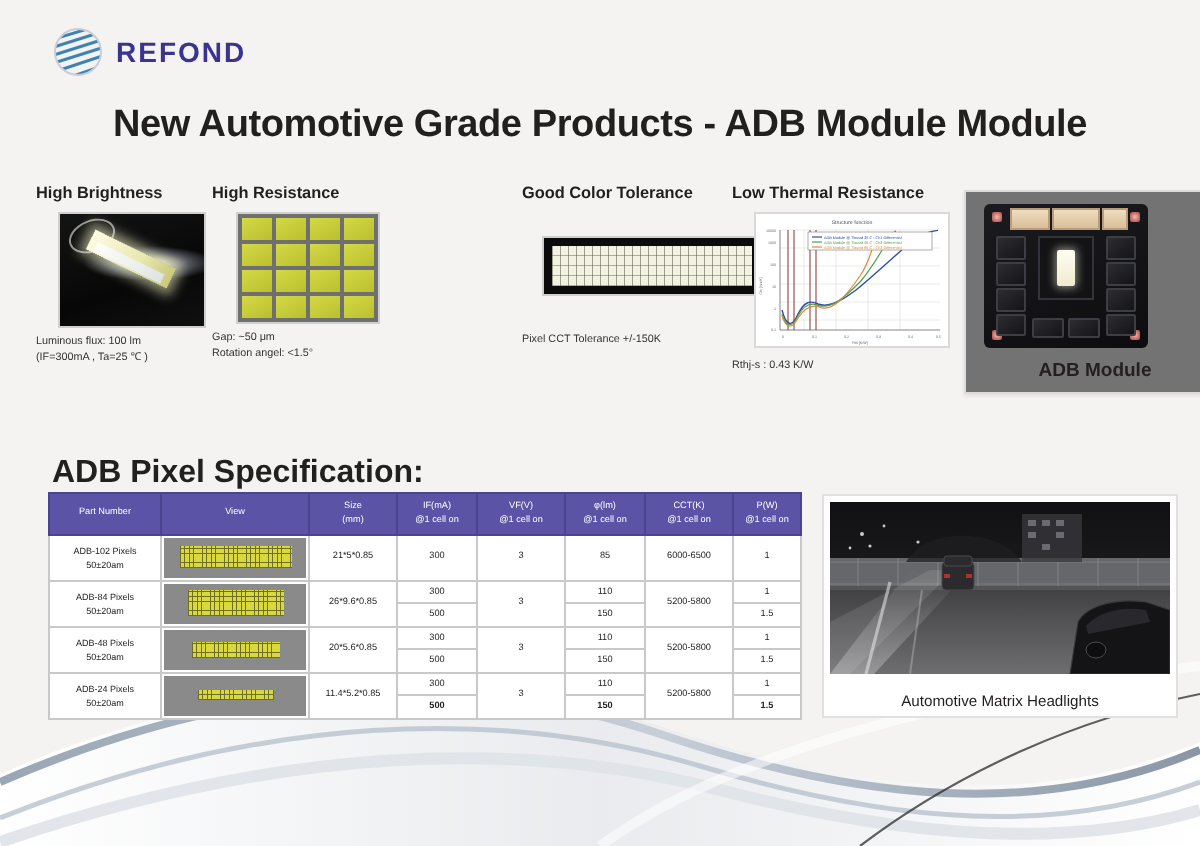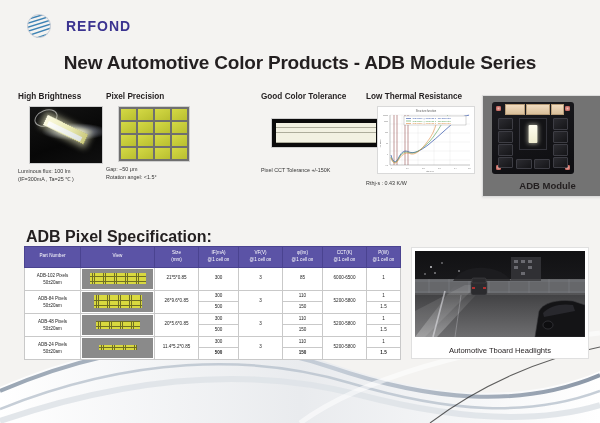--- a/index.html
+++ b/index.html
@@ -9,21 +9,21 @@
     font-family:"Liberation Sans",sans-serif;
     color:#221f20;
   }
   .slide{position:absolute;inset:0;overflow:hidden;}
 
   
   .swoosh{position:absolute;left:0;right:0;bottom:0;height:110px;overflow:hidden;pointer-events:none;}
   .swoosh svg{display:block;width:600px;height:110px;}
 
   
-  .logo{position:absolute;left:26px;top:13px;display:flex;align-items:center;gap:14px;}
+  .logo{position:absolute;left:26px;top:13px;display:flex;align-items:center;gap:6px;}
   .logo-mark{width:26px;height:26px;position:relative;}
   .logo-text{font-weight:bold;font-size:14px;letter-spacing:1px;color:#3b3390;}
 
   
   .title{position:absolute;left:0;right:0;top:52px;text-align:center;
     font-size:19px;font-weight:bold;letter-spacing:-.2px;color:#231f20;}
 
   
   .features{position:absolute;left:18px;top:92px;width:452px;height:112px;}
   .feat{position:absolute;text-align:left;}
@@ -158,39 +158,39 @@
             <line x1="2" y1="28" x2="28" y2="19"></line>
               <line x1="8" y1="30" x2="28" y2="24"></line>
           </g>
         </g>
         <circle cx="13" cy="13" r="11.5" fill="none" stroke="#c9cdd6" stroke-width="1"></circle>
       </svg>
     </span>
     <span class="logo-text">REFOND</span>
   </div>
 
-  <div class="title">New Automotive Color Products - ADB Module Series</div>
+  <div class="title">New Automotive Grade Products - ADB Module Module</div>
 
   <div class="features">
 
     <div class="feat" style="left:0;top:0;width:96px;">
       <div class="fh">High Brightness</div>
       <div class="fimg" style="display:flex;justify-content:center;">
         <div class="img-bright thumb">
             <span class="ring"></span>
             <span class="bar"></span>
             <span class="bar2"></span>
           </div>
       </div>
       <div class="fc">Luminous flux:  100 lm
 (IF=300mA , Ta=25 ℃ )</div>
     </div>
 
     <div class="feat" style="left:88px;top:0;width:96px;">
-      <div class="fh">Pixel Precision</div>
+      <div class="fh">High Resistance</div>
       <div class="fimg" style="display:flex;justify-content:center;">
         <div class="img-prec thumb">
             <i></i>
             <i></i>
             <i></i>
             <i></i>
             <i></i>
             <i></i>
             <i></i>
             <i></i>
@@ -480,16 +480,16 @@
           <circle cx="16" cy="16" r="1"></circle>
             <circle cx="20" cy="22" r=".8"></circle>
             <circle cx="10" cy="23" r=".7"></circle>
           <circle cx="27" cy="12" r=".7"></circle>
             <circle cx="44" cy="20" r=".8"></circle>
         </g>
         <path d="M18,86 L30,40" stroke="#e9e9ee" stroke-width="1.6" opacity=".55" fill="none"></path>
         <path d="M40,86 L46,44" stroke="#cfcfd4" stroke-width="1" opacity=".35" fill="none"></path>
       </svg>
     </div>
-    <div class="applabel">Automotive Tboard Headlights</div>
+    <div class="applabel">Automotive Matrix Headlights</div>
   </div>
 
 </div>
 
 </body></html>

